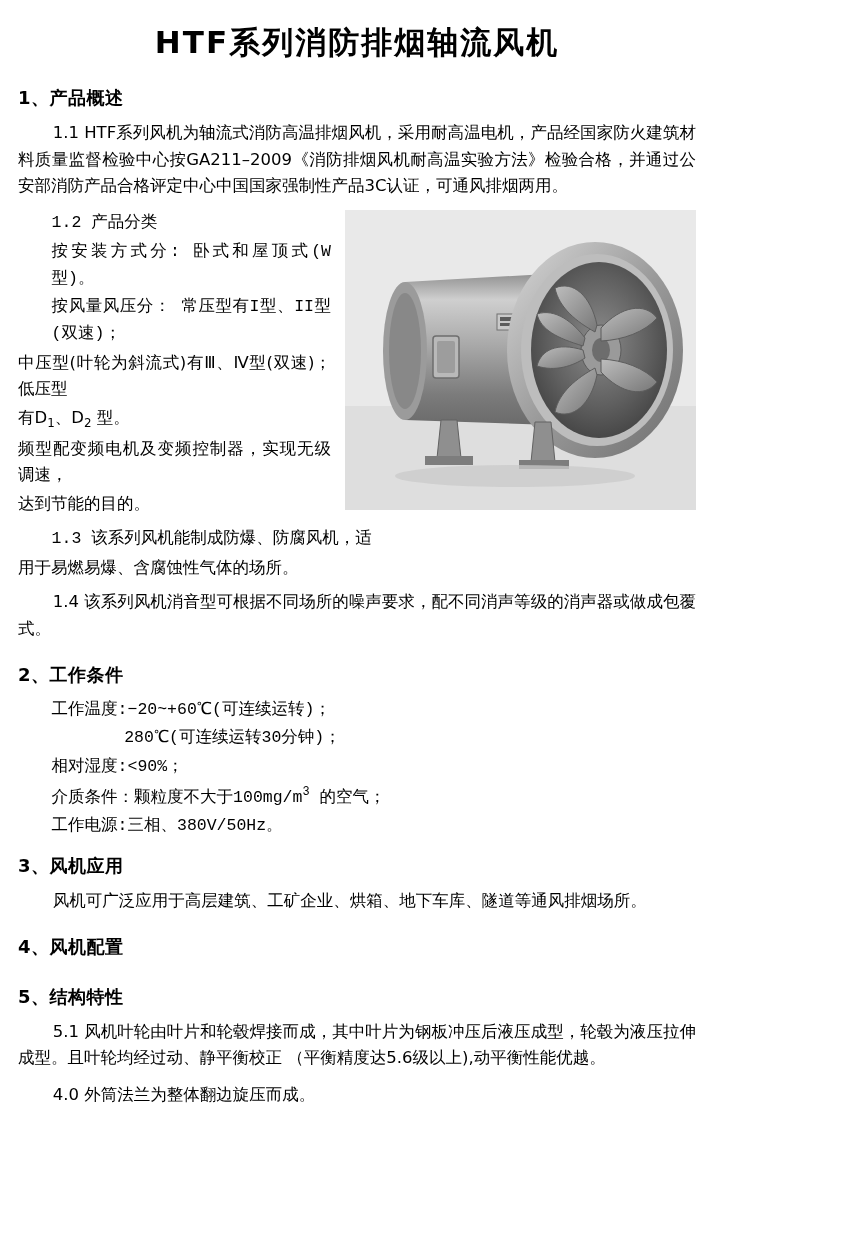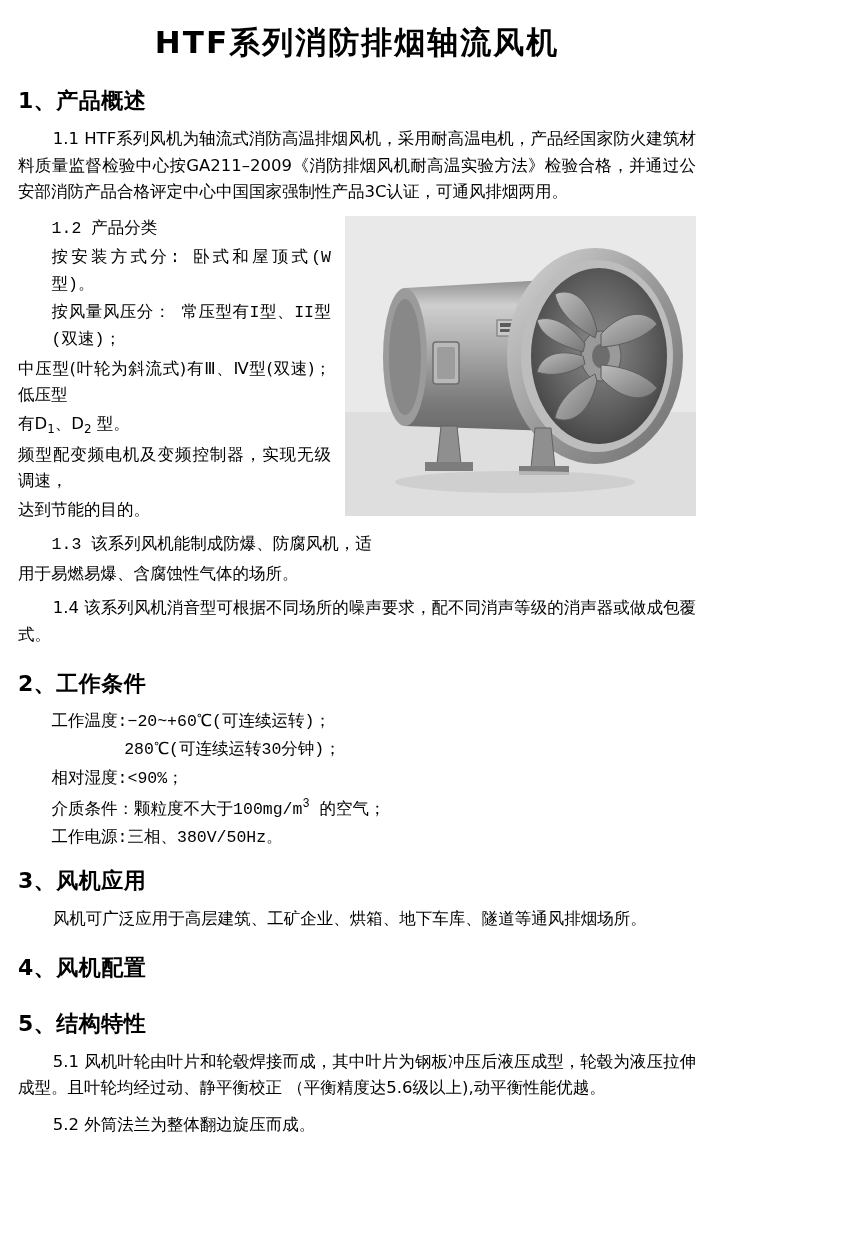--- a/index.html
+++ b/index.html
@@ -21,21 +21,21 @@
   }
   .doc-title {
     text-align: center;
     font-size: 31px;
     font-weight: bold;
     letter-spacing: 2px;
     margin: 8px 0 22px 0;
     font-family: "DejaVu Sans", "Liberation Sans", sans-serif;
   }
   h2.section {
-    font-size: 22px;
+    font-size: 18px;
     font-weight: bold;
     margin: 0 0 10px 0;
     letter-spacing: 0.5px;
   }
   p {
     margin: 0 0 4px 0;
     font-size: 16.5px;
     line-height: 1.62;
     text-align: justify;
   }
@@ -206,15 +206,15 @@
 
   <div class="gap-l"></div>
 
   <h2 class="section">4、风机配置</h2>
 
   <div class="gap-l"></div>
 
   <h2 class="section">5、结构特性</h2>
   <p class="indent">5.1 风机叶轮由叶片和轮毂焊接而成，其中叶片为钢板冲压后液压成型，轮毂为液压拉伸成型。且叶轮均经过动、静平衡校正 （平衡精度达5.6级以上),动平衡性能优越。</p>
   <div class="gap-s"></div>
-  <p class="indent">5.2 外筒法兰为整体翻边旋压而成。</p>
+  <p class="indent">4.0 外筒法兰为整体翻边旋压而成。</p>
 
 </div>
 
 </body></html>

